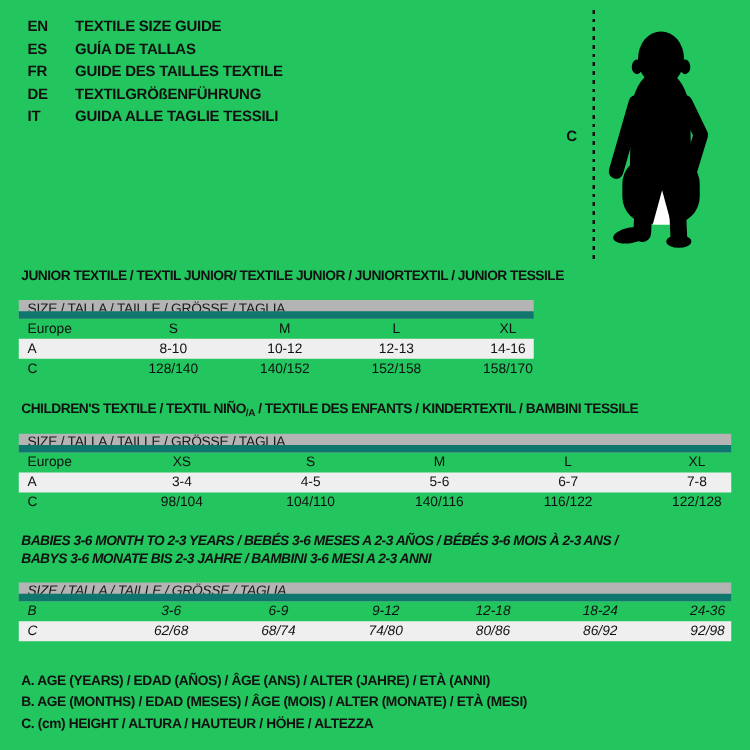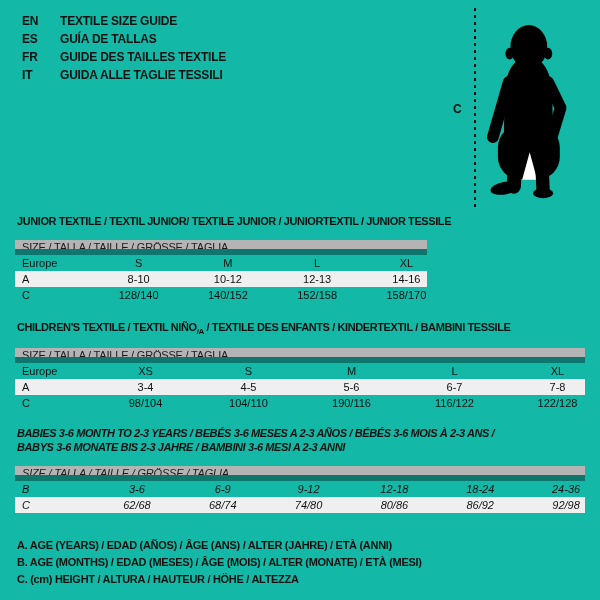--- a/index.html
+++ b/index.html
@@ -2,21 +2,21 @@
 <html style="--bar: #b4b4b4; --shade: #efefef; --ink: #111111;"><head>
 <meta charset="utf-8">
 <style>
   * { margin:0; padding:0; box-sizing:border-box; }
   html,body { background:#fff; }
   body {
     width:600px; height:600px;
     font-family:"Liberation Sans", sans-serif;
     color:var(--ink,#111);
   }
-  .page { position:relative; width:600px; height:600px; background:#14b8a6; overflow:hidden; }
+  .page { position:relative; width:600px; height:600px; background:#22c55e; overflow:hidden; }
 
   
   .langs { position:absolute; top:12px; left:22px; }
   .lang-row { display:flex; height:18px; line-height:18px; font-weight:bold; font-size:12px; letter-spacing:-0.2px; }
   .lang-code { width:38px; }
 
   
   .figure { position:absolute; top:0; left:440px; width:160px; height:220px; }
   .measure-line { position:absolute; left:34px; top:8px; width:2px; height:202px;
     background:repeating-linear-gradient(to bottom, var(--ink,#111) 0 3px, transparent 3px 7px); }
@@ -56,20 +56,24 @@
       <span class="lang-code">EN</span>
       <span class="lang-label">TEXTILE SIZE GUIDE</span>
     </div>
     <div class="lang-row">
       <span class="lang-code">ES</span>
       <span class="lang-label">GUÍA DE TALLAS</span>
     </div>
     <div class="lang-row">
       <span class="lang-code">FR</span>
       <span class="lang-label">GUIDE DES TAILLES TEXTILE</span>
+    </div>
+    <div class="lang-row">
+      <span class="lang-code">DE</span>
+      <span class="lang-label">TEXTILGRÖßENFÜHRUNG</span>
     </div>
     <div class="lang-row">
       <span class="lang-code">IT</span>
       <span class="lang-label">GUIDA ALLE TAGLIE TESSILI</span>
     </div>
   </div>
 
   <div class="figure">
     <div class="measure-line"></div>
     <div class="measure-label">C</div>
@@ -140,21 +144,21 @@
           <div class="tcell">3-4</div>
           <div class="tcell">4-5</div>
           <div class="tcell">5-6</div>
           <div class="tcell">6-7</div>
           <div class="tcell">7-8</div>
         </div>
         <div class="trow">
           <div class="tcell label">C</div>
           <div class="tcell">98/104</div>
           <div class="tcell">104/110</div>
-          <div class="tcell">190/116</div>
+          <div class="tcell">140/116</div>
           <div class="tcell">116/122</div>
           <div class="tcell">122/128</div>
         </div>
       </div>
   </div>
 
   <div class="section sec3">
     <div class="section-title">
         <div><span>BABIES 3-6 MONTH TO 2-3 YEARS / BEBÉS 3-6 MESES A 2-3 AÑOS / BÉBÉS 3-6 MOIS À 2-3 ANS /</span></div>
         <div><span>BABYS 3-6 MONATE BIS 2-3 JAHRE / BAMBINI 3-6 MESI A 2-3 ANNI</span></div>

